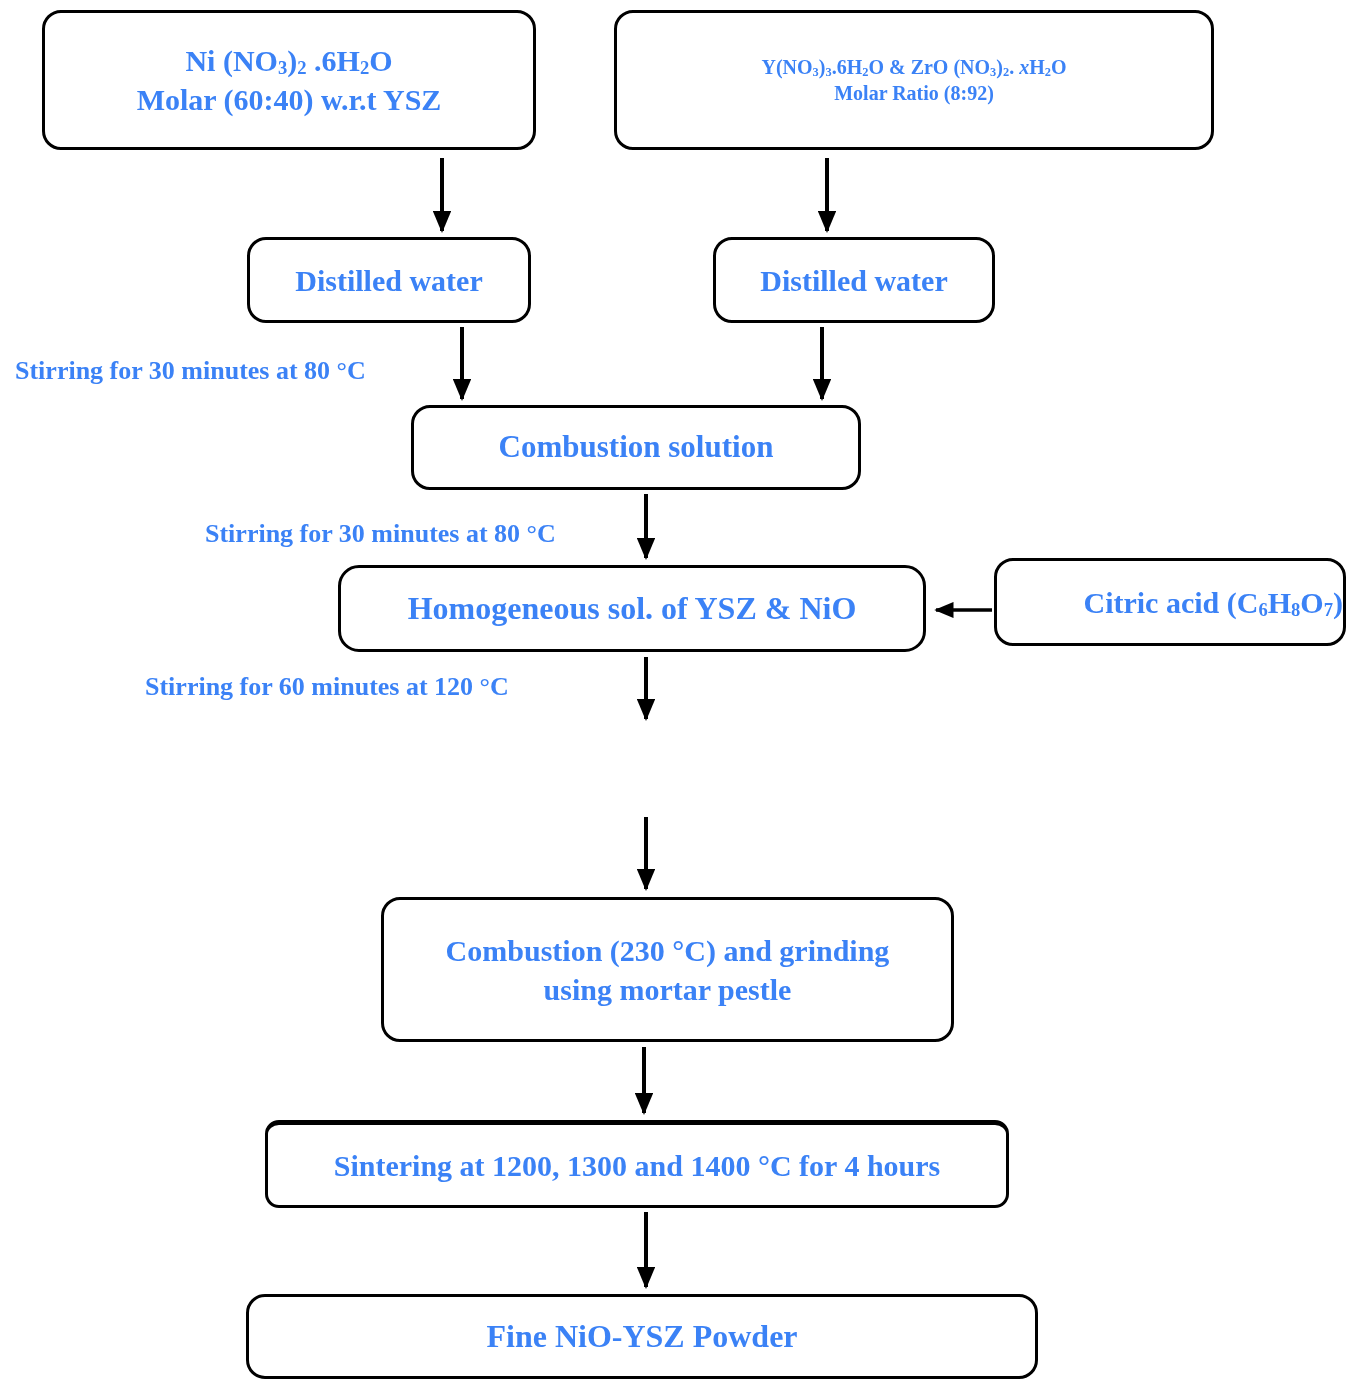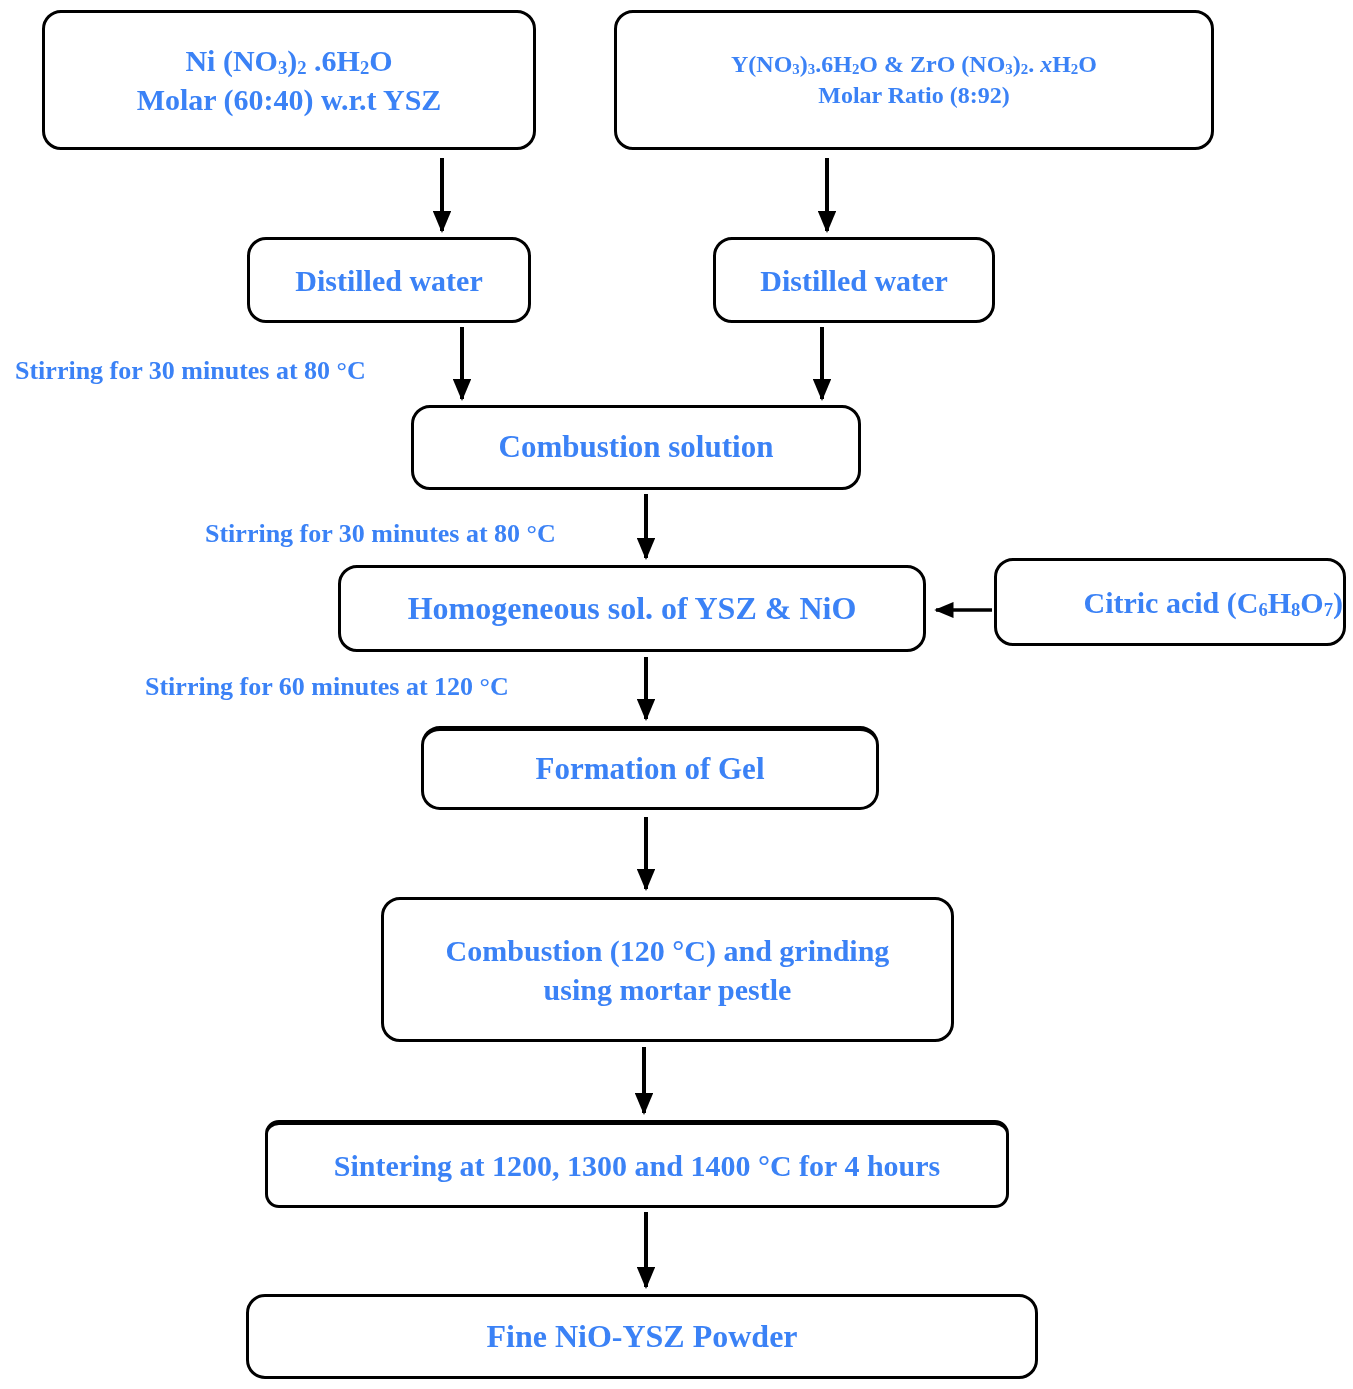--- a/index.html
+++ b/index.html
@@ -69,51 +69,48 @@
     <line x1="646" y1="817" x2="646" y2="889" stroke="#000000" stroke-width="4" marker-end="url(#ah)"></line>
     <line x1="644" y1="1047" x2="644" y2="1113" stroke="#000000" stroke-width="4" marker-end="url(#ah)"></line>
     <line x1="646" y1="1212" x2="646" y2="1287" stroke="#000000" stroke-width="4" marker-end="url(#ah)"></line>
   </svg>
 
   <div class="node" style="left:42px; top:10px; width:494px; height:140px; font-size:30px;">
     <div>Ni (NO<sub>3</sub>)<sub>2</sub> .6H<sub>2</sub>O</div>
     <div>Molar (60:40) w.r.t YSZ</div>
   </div>
 
-  <div class="node" style="left:614px; top:10px; width:600px; height:140px; font-size:24px;">
+  <div class="node" style="left:614px; top:10px; width:600px; height:140px; font-size:20px;">
     <div>Y(NO<sub>3</sub>)<sub>3</sub>.6H<sub>2</sub>O &amp; ZrO (NO<sub>3</sub>)<sub>2</sub>. <i>x</i>H<sub>2</sub>O</div>
     <div>Molar Ratio (8:92)</div>
   </div>
 
   <div class="node" style="left:247px; top:237px; width:284px; height:86px; font-size:30px;">
     <div>Distilled water</div>
   </div>
 
   <div class="node" style="left:713px; top:237px; width:282px; height:86px; font-size:30px;">
     <div>Distilled water</div>
   </div>
 
   <div class="node" style="left:411px; top:405px; width:450px; height:85px; font-size:31px;">
     <div>Combustion solution</div>
   </div>
 
-  <div class="node" style="left:338px; top:565px; width:588px; height:87px; font-size:32px;">
+  <div class="node" style="left:338px; top:565px; width:588px; height:87px; font-size:32px;border-radius:21px;">
     <div>Homogeneous sol. of YSZ &amp; NiO</div>
   </div>
 
   <div class="node" style="left:994px; top:558px; width:352px; height:88px; font-size:30px;align-items:flex-end;">
     <div>Citric acid (C<sub>6</sub>H<sub>8</sub>O<sub>7</sub>)</div>
   </div>
 
-  <div class="node heavy-top" style="left:421px; top:726px; width:458px; height:84px; font-size:31px;">
-    <div>Formation of Gel</div>
-  </div>
 
   <div class="node" style="left:381px; top:897px; width:573px; height:145px; font-size:30px;">
-    <div>Combustion (120 °C) and grinding</div>
+    <div>Combustion (230 °C) and grinding</div>
     <div>using mortar pestle</div>
   </div>
 
   <div class="node heavy-top" style="left:265px; top:1120px; width:744px; height:88px; font-size:30px;border-radius:14px;">
     <div>Sintering at 1200, 1300 and 1400 °C for 4 hours</div>
   </div>
 
   <div class="node" style="left:246px; top:1294px; width:792px; height:85px; font-size:32px;align-items:center;">
     <div>Fine NiO-YSZ Powder</div>
   </div>

